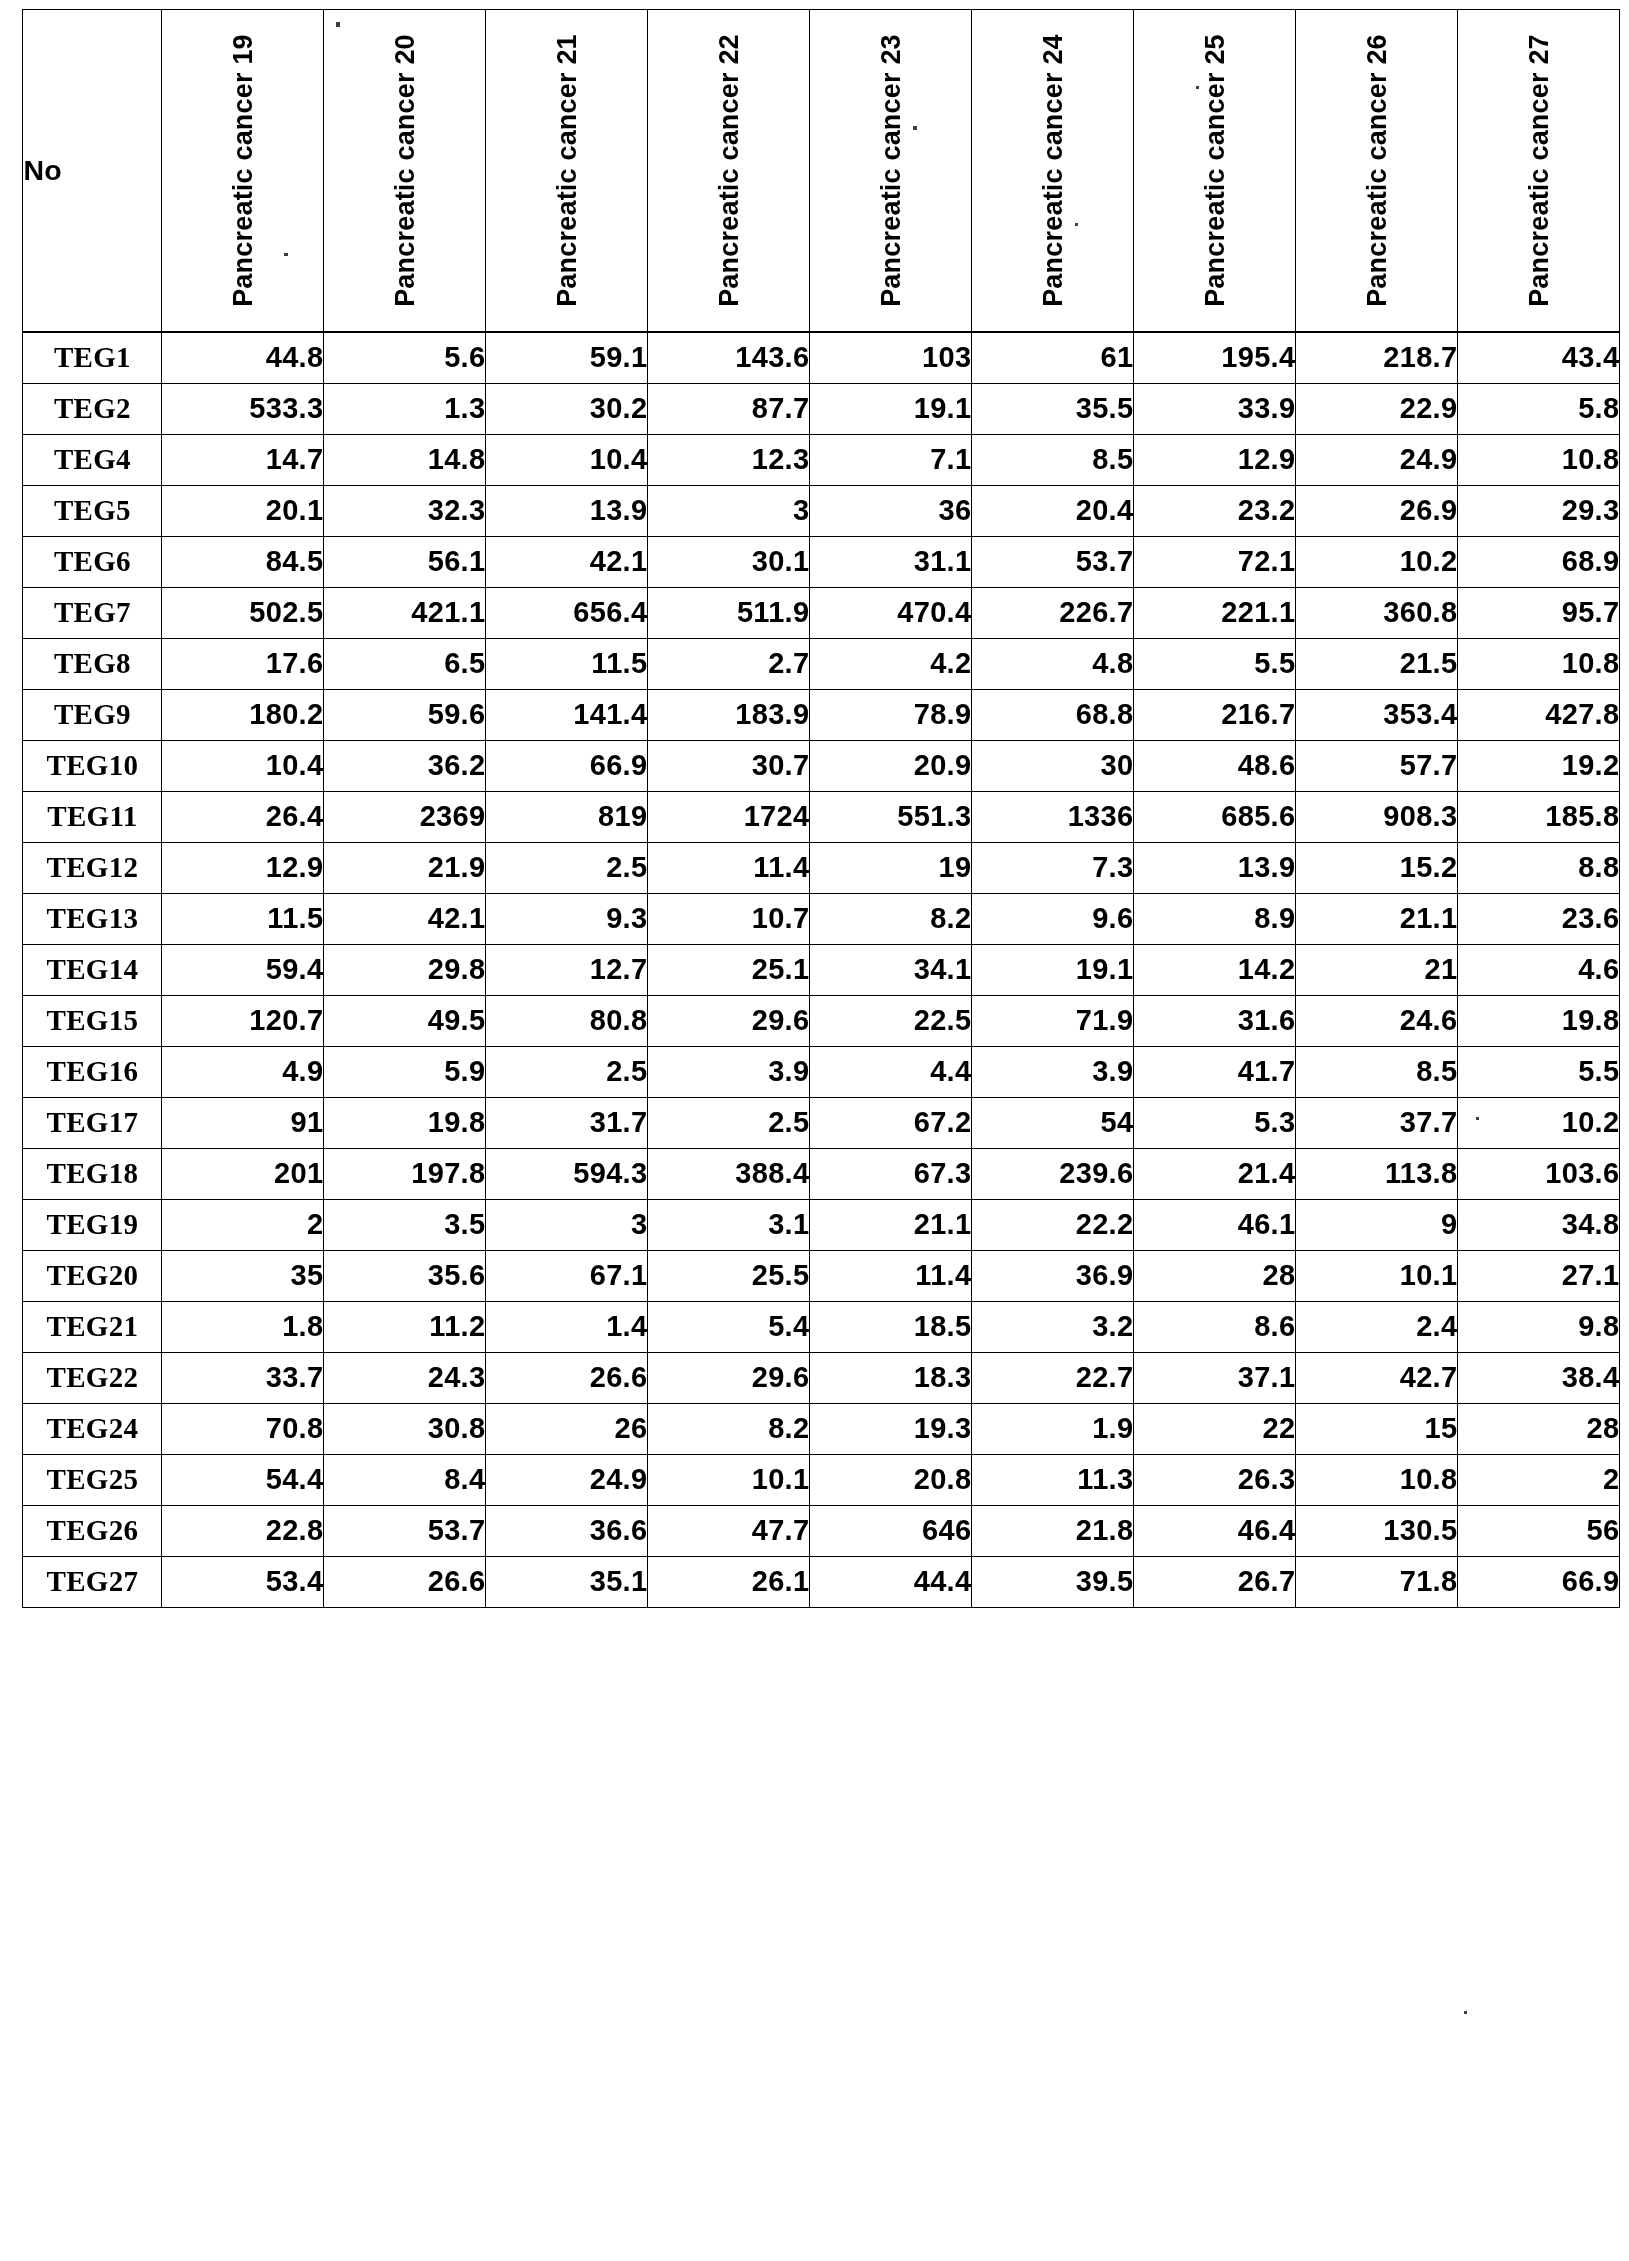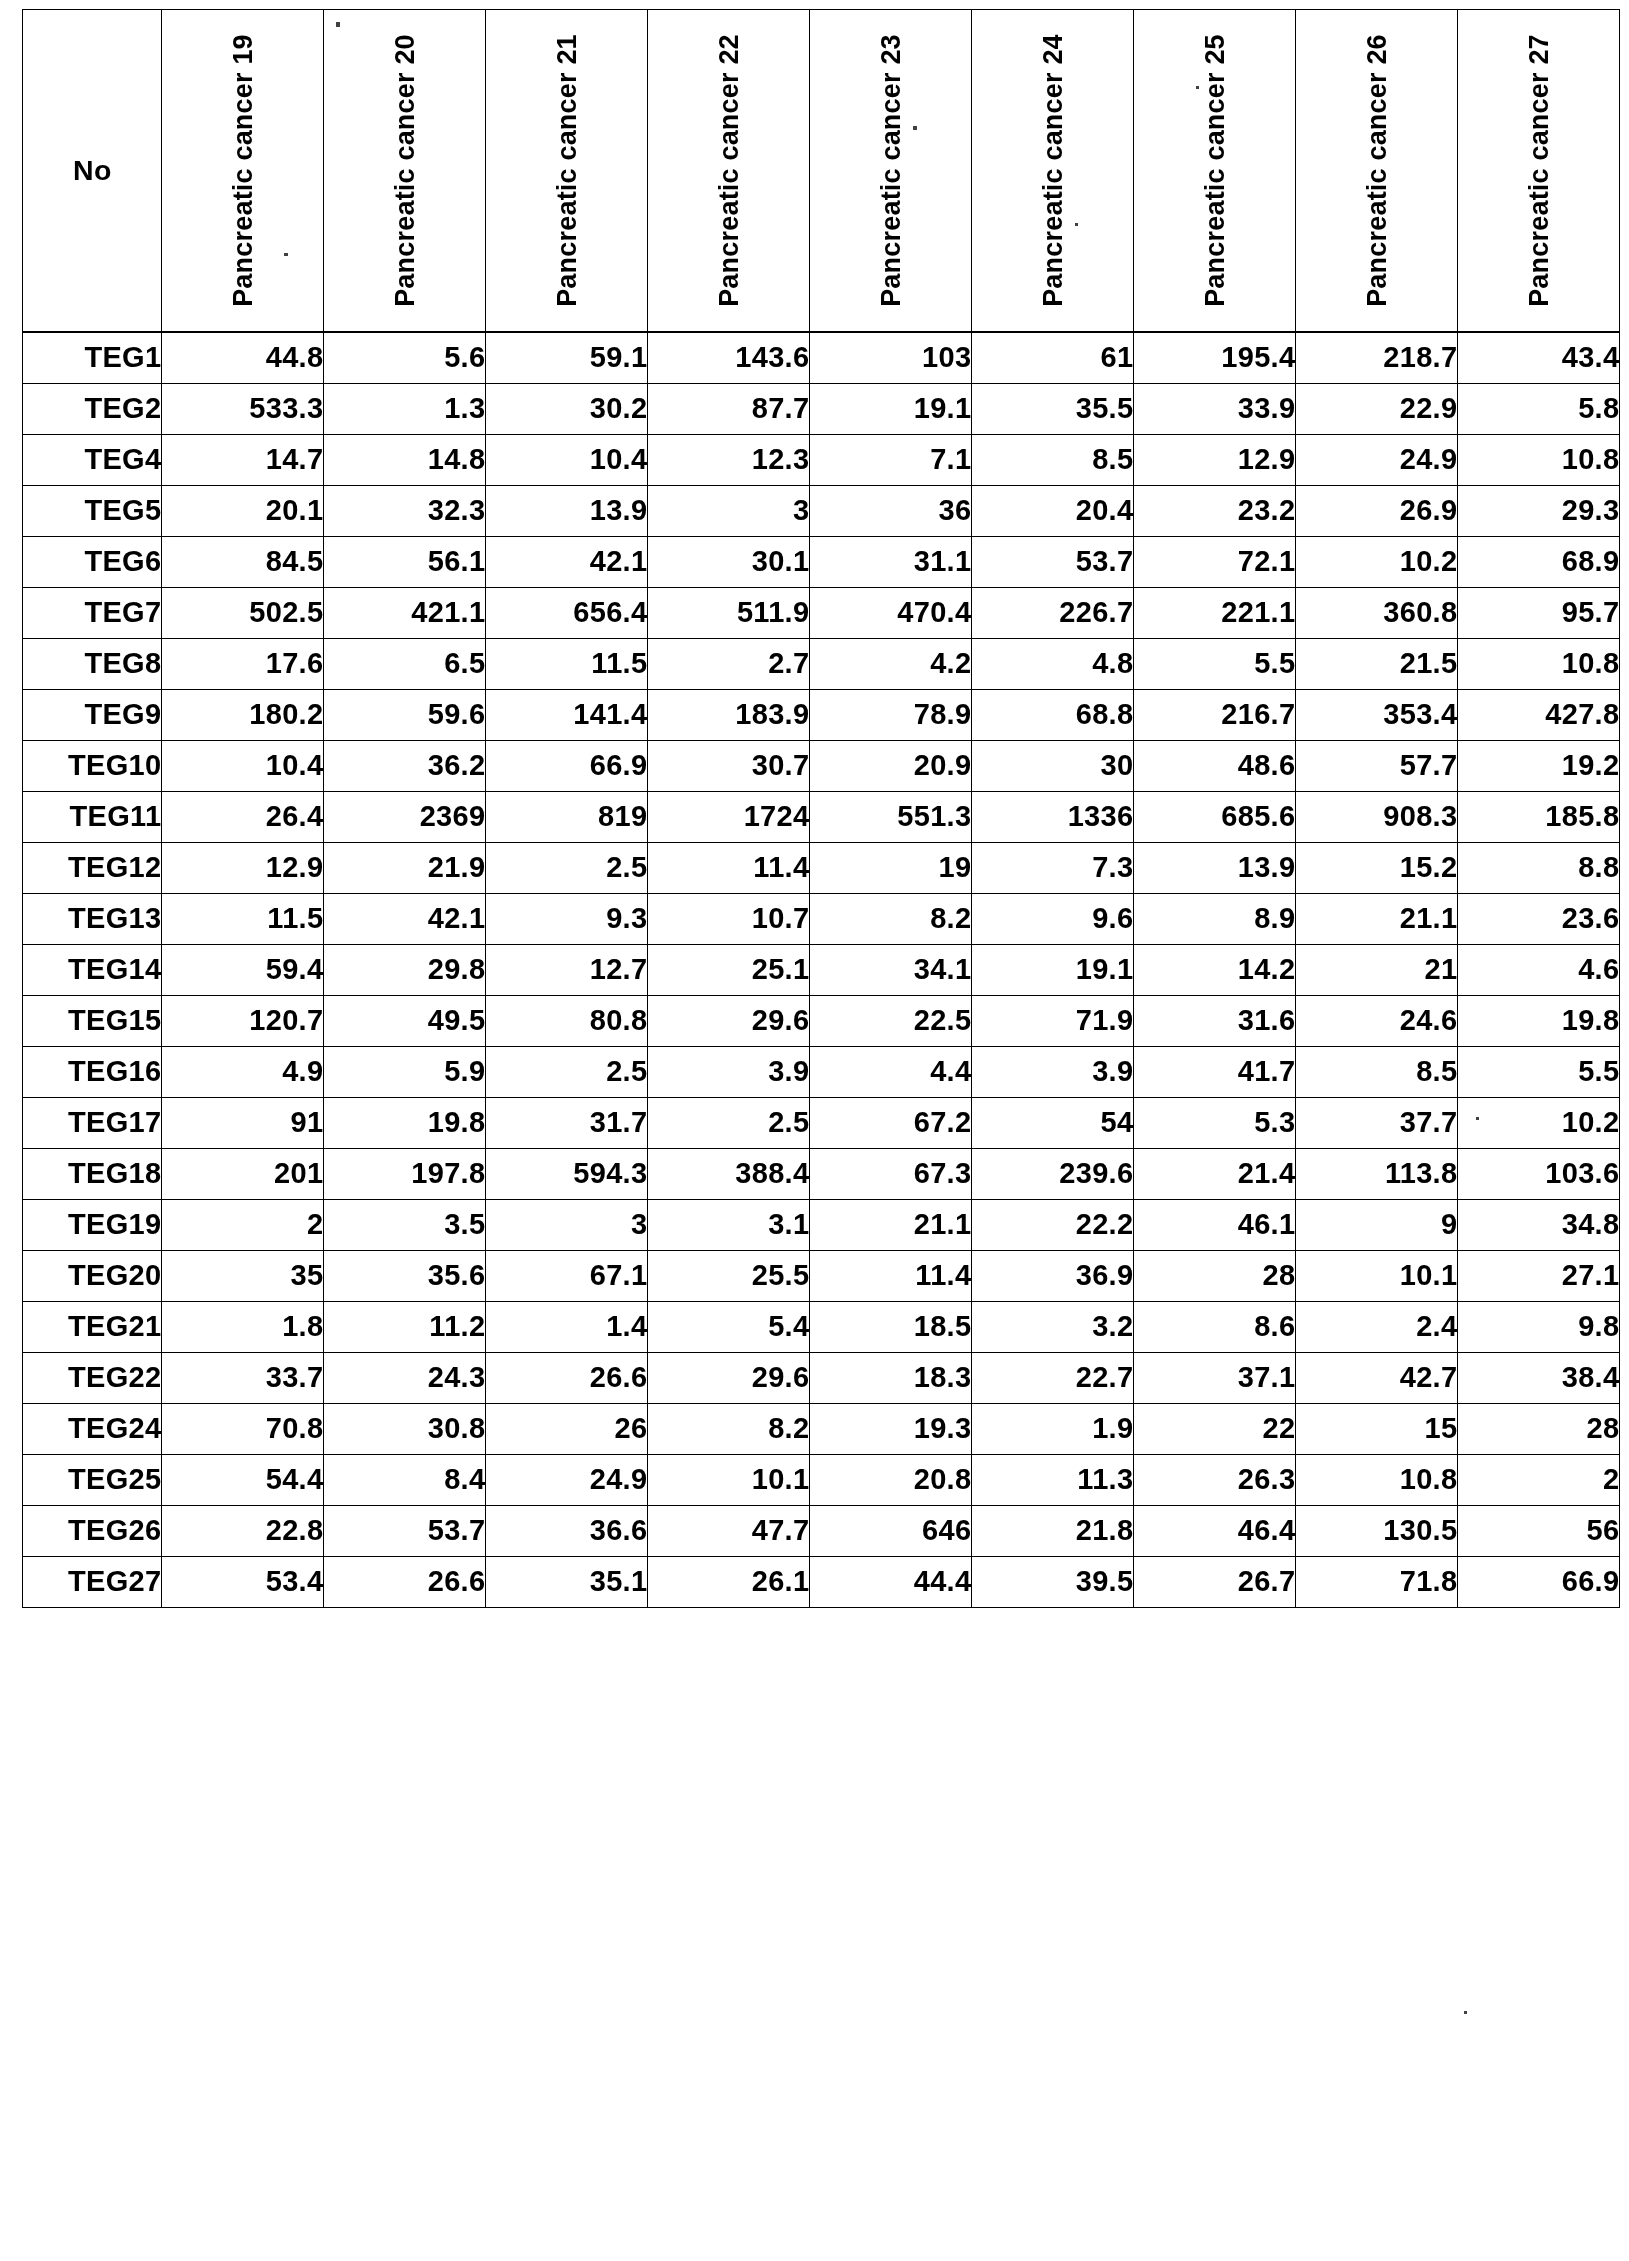--- a/index.html
+++ b/index.html
@@ -43,21 +43,21 @@
   tr.header-row th {
     height: 321px;
     vertical-align: middle;
     border-bottom: 2.6px solid #000;
   }
 
   th.no-head {
     width: 138px;
     font-size: 28.5px;
     font-weight: bold;
-    text-align: center;
+    text-align: left;
     letter-spacing: 0.4px;
   }
 
   th.rot-head {
     width: 161px;
     position: relative;
   }
 
   .rot-wrap {
     position: absolute;
@@ -81,23 +81,24 @@
 
   
   tr.data-row td {
     height: 50px;
     font-size: 29px;
     font-weight: bold;
     letter-spacing: 0.3px;
   }
 
   td.row-label {
-    text-align: right;
+    text-align: center;
     padding-left: 12px;
     width: 138px;
+    font-family: Liberation Serif, serif;
   }
 
   td.num {
     text-align: right;
     padding-right: 14px;
   }
 
   
   .speck {
     position: absolute;

